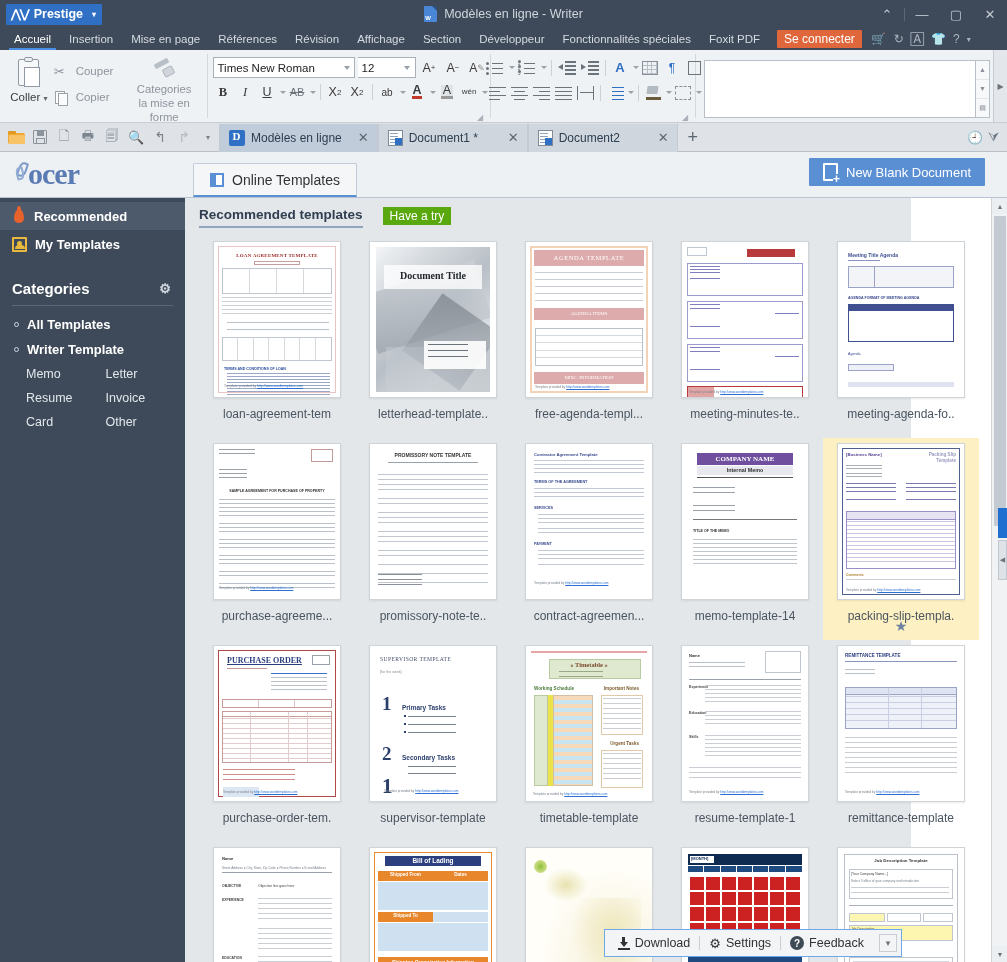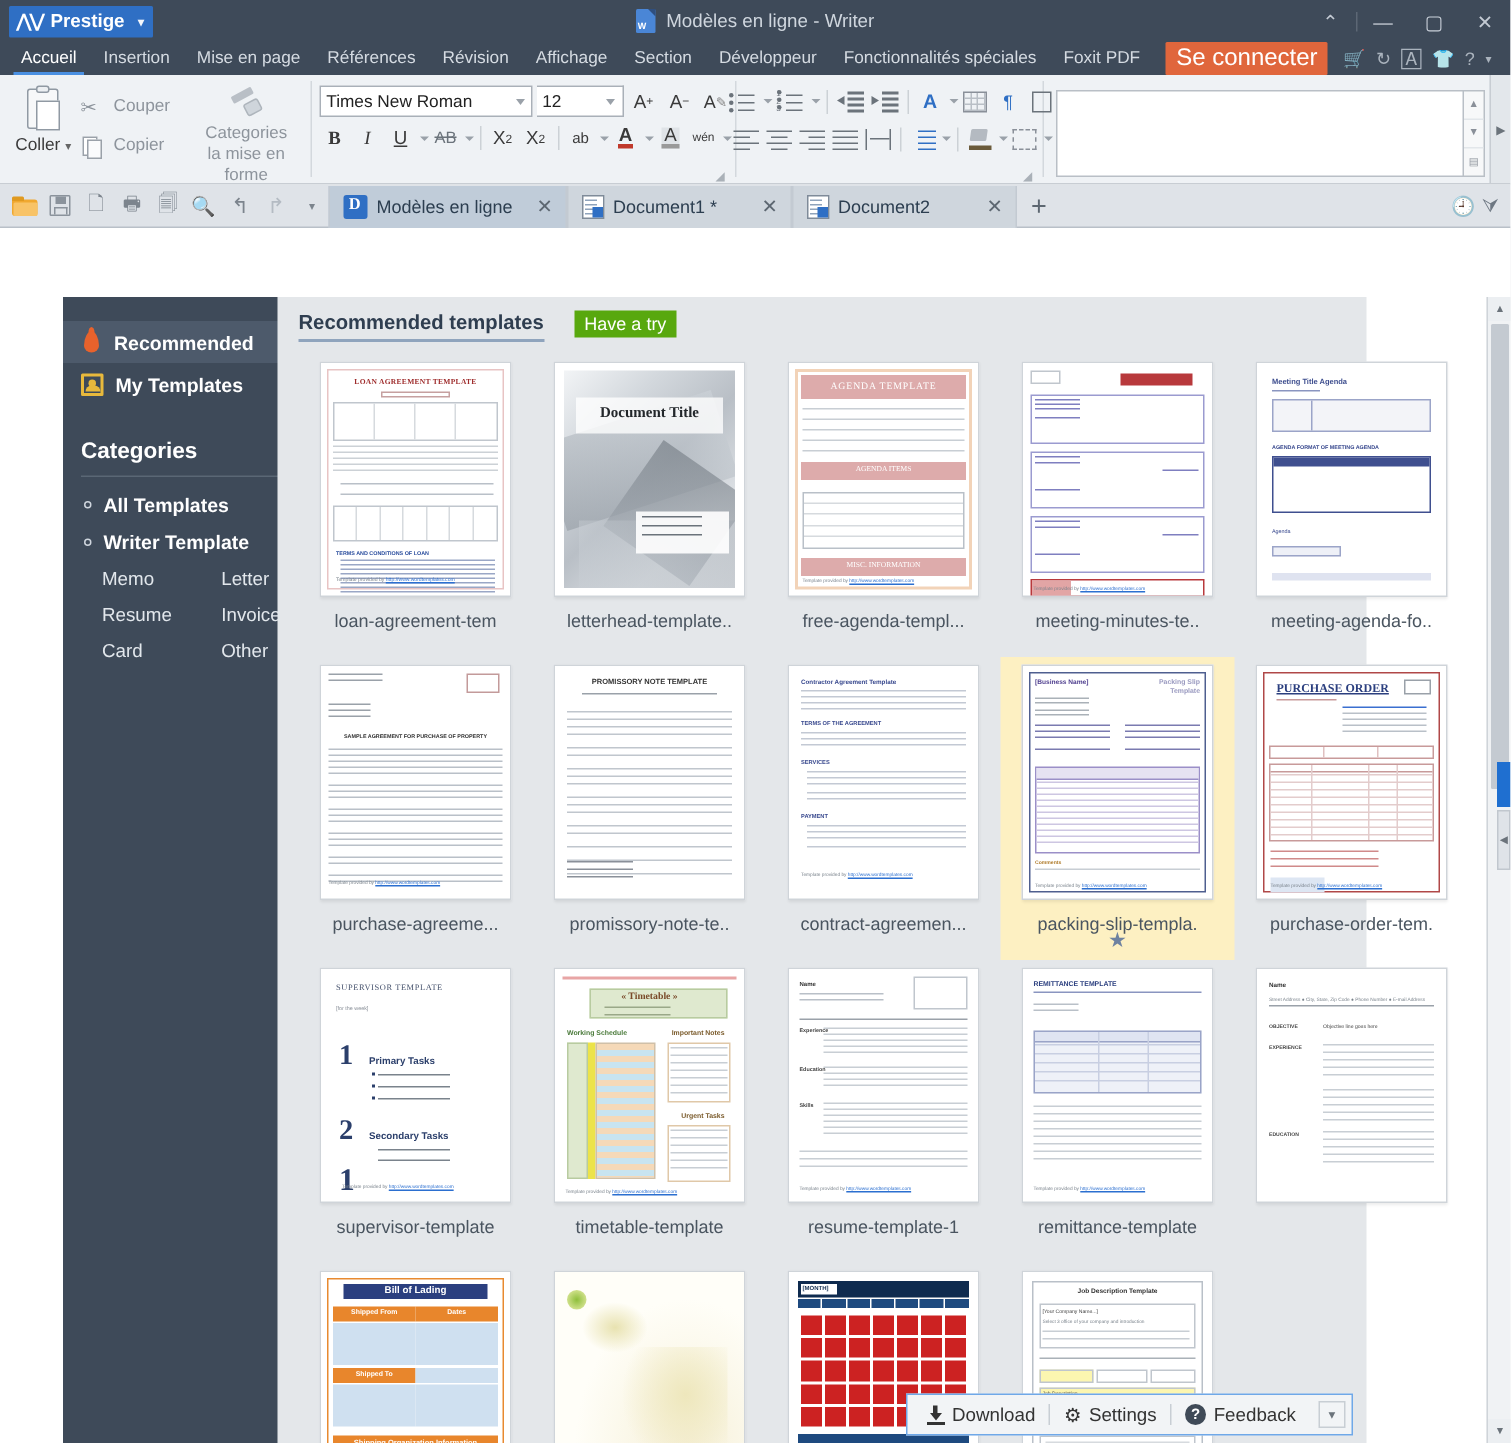--- a/index.html
+++ b/index.html
@@ -59,21 +59,21 @@
   }
   .menu-item {
     padding:0 9px; height:22px; line-height:22px; color:#d5dbe2; font-size:11.5px;
     cursor:pointer; position:relative;
   }
   .menu-item.active { color:#ffffff; }
   .menu-item.active:after {
     content:""; position:absolute; left:4px; right:4px; bottom:0; height:2px; background:#4a90e2;
   }
   .signin-btn {
-    background:#e0663c; color:#fff; font-size:16px; padding:2px 7px;
+    background:#e0663c; color:#fff; font-size:12px; padding:2px 7px;
     margin-left:8px; cursor:pointer; border-radius:1px;
   }
   .menu-icons { display:flex; align-items:center; gap:7px; margin-left:10px; color:#aab3bd; font-size:12px; }
   .menu-icons span { cursor:pointer; }
 
   
   .ribbon {
     position:absolute; left:0; top:50px; width:1007px; height:73px;
     background:#eff2f5; border-bottom:1px solid #c8cdd3;
     display:flex; align-items:stretch;
@@ -236,21 +236,21 @@
   .newblank {
     position:absolute; right:22px; top:6px; height:28px; background:#5b8fd4; color:#fff;
     display:flex; align-items:center; gap:8px; padding:0 14px; font-size:13px; cursor:pointer; border-radius:1px;
   }
   .nb-ic { width:15px;height:18px; border:2px solid #fff; border-radius:1px; position:relative; flex:none;}
   .nb-ic:after{content:"+";position:absolute;right:-4px;bottom:-5px;font-size:12px;font-weight:bold;line-height:10px;color:#fff;background:#5b8fd4;}
 
   
   .sidebar {
     position:absolute; left:0; top:198px; width:185px; height:764px;
-    background:#3e4a59; color:#fff; padding-top:16px;margin-left:42px;
+    background:#3e4a59; color:#fff; padding-top:4px;
   }
   .side-item {
     height:28px; display:flex; align-items:center; gap:8px; padding-left:12px;
     font-size:13px; font-weight:bold; cursor:pointer;
   }
   .side-item.sel { background:#4d5a6b; }
   .flame { width:14px;height:16px; position:relative; flex:none;}
   .flame:after{content:"";position:absolute;left:2px;top:1px;width:10px;height:14px;background:#e8622c;
     border-radius:50% 50% 50% 50% / 68% 68% 32% 32%;}
   .flame:before{content:"";position:absolute;left:5px;top:-2px;width:4px;height:7px;background:#e8622c;border-radius:50%;}
@@ -658,20 +658,37 @@
         <span class="dclose">✕</span>
       </div>
       <div class="tab-plus">+</div>
     </div>
     <div class="qat-right">
       <span style="font-size:13px;">🕘</span>
       <span style="font-size:13px;">⮛</span>
     </div>
   </div>
 
+  <div class="docer-head">
+    <div class="docer-logo">
+      <span class="leaf">
+          <i class="l1"></i>
+          <i class="l2"></i>
+        </span>
+      <span class="docer-word">ocer</span>
+    </div>
+    <div class="ot-tab">
+      <span class="ot-ic"></span>
+      <span>Online Templates</span>
+    </div>
+    <div class="newblank">
+      <span class="nb-ic"></span>
+      <span>New Blank Document</span>
+    </div>
+  </div>
 
   <div class="sidebar">
     <div class="side-item sel">
       <span class="flame"></span>
       <span>Recommended</span>
     </div>
     <div class="side-item">
       <span class="mytpl-ic"></span>
       <span>My Templates</span>
     </div>
@@ -854,20 +871,37 @@
             <div style="position:absolute;left:0;top:54px;font-size:3.8px;font-weight:bold;color:#3a4a8f;">SERVICES</div>
             <div style="position:absolute;left:4px;top:62px;right:0;height:1px;background:#c3c9d4;box-shadow:0 4px 0 #c3c9d4,0 8px 0 #c3c9d4,0 14px 0 #c3c9d4,0 18px 0 #c3c9d4"></div>
             <div style="position:absolute;left:0;top:90px;font-size:3.8px;font-weight:bold;color:#3a4a8f;">PAYMENT</div>
             <div style="position:absolute;left:4px;top:98px;right:0;height:1px;background:#c3c9d4;box-shadow:0 4px 0 #c3c9d4,0 8px 0 #c3c9d4,0 14px 0 #c3c9d4"></div>
             <div style="position:absolute;bottom:6px;left:0;font-size:3.2px;color:#7a838c;">Template provided by <span style="color:#2b6fd0;text-decoration:underline;">http://www.wordtemplates.com</span></div>
           </div>
         </div>
         <div class="cap">contract-agreemen...</div>
       </div>
 
+      <div class="cell">
+        <div class="thumb">
+          <div style="position:absolute;inset:9px;">
+            <div style="position:absolute;left:6px;top:0;right:6px;height:12px;background:#6f4f9e;"></div>
+            <div style="position:absolute;left:0;top:2px;width:100%;text-align:center;font-family:'Liberation Serif',serif;font-weight:bold;font-size:7px;color:#fff;">COMPANY NAME</div>
+            <div style="position:absolute;left:6px;top:13px;right:6px;height:9px;background:#e8e8ee;"></div>
+            <div style="position:absolute;left:0;top:14px;width:100%;text-align:center;font-weight:bold;font-size:5.4px;color:#333;">Internal Memo</div>
+            <div style="position:absolute;left:6px;top:24px;right:6px;height:1px;background:#555;"></div>
+            <div style="position:absolute;left:2px;top:34px;width:42px;height:1px;background:#9aa1a9;box-shadow:0 5px 0 #9aa1a9"></div>
+            <div style="position:absolute;left:2px;top:52px;width:42px;height:1px;background:#9aa1a9;box-shadow:0 5px 0 #9aa1a9"></div>
+            <div style="position:absolute;left:2px;top:66px;right:2px;height:1px;background:#777;"></div>
+            <div style="position:absolute;left:2px;top:76px;font-size:3.6px;font-weight:bold;color:#333;">TITLE OF THE MEMO</div>
+            <div style="position:absolute;left:2px;top:86px;right:2px;height:1px;background:#c0c6cd;box-shadow:0 4px 0 #c0c6cd,0 8px 0 #c0c6cd,0 12px 0 #c0c6cd,0 16px 0 #c0c6cd,0 20px 0 #c0c6cd,0 24px 0 #c0c6cd"></div>
+          </div>
+        </div>
+        <div class="cap">memo-template-14</div>
+      </div>
 
       <div class="cell sel">
         <div class="thumb">
           <div style="position:absolute;inset:4px;border:1.5px solid #4f5f8f;">
             <div style="position:absolute;left:3px;top:3px;font-size:4.4px;font-weight:bold;color:#4f3f8f;">[Business Name]</div>
             <div style="position:absolute;right:3px;top:3px;width:44px;text-align:right;font-size:4.6px;font-weight:bold;color:#9a9ac0;line-height:6px;">Packing Slip Template</div>
             <div style="position:absolute;left:3px;top:16px;width:36px;height:1px;background:#aab1b8;box-shadow:0 3px 0 #aab1b8,0 8px 0 #aab1b8,0 11px 0 #aab1b8"></div>
             <div style="position:absolute;left:3px;top:34px;width:50px;height:1px;background:#7a7ab0;box-shadow:0 4px 0 #7a7ab0,0 8px 0 #7a7ab0,0 16px 0 #7a7ab0"></div>
             <div style="position:absolute;right:3px;top:34px;width:50px;height:1px;background:#7a7ab0;box-shadow:0 4px 0 #7a7ab0,0 8px 0 #7a7ab0,0 16px 0 #7a7ab0"></div>
             <div style="position:absolute;left:3px;top:62px;right:3px;height:58px;border:1px solid #9b8fc8;">

